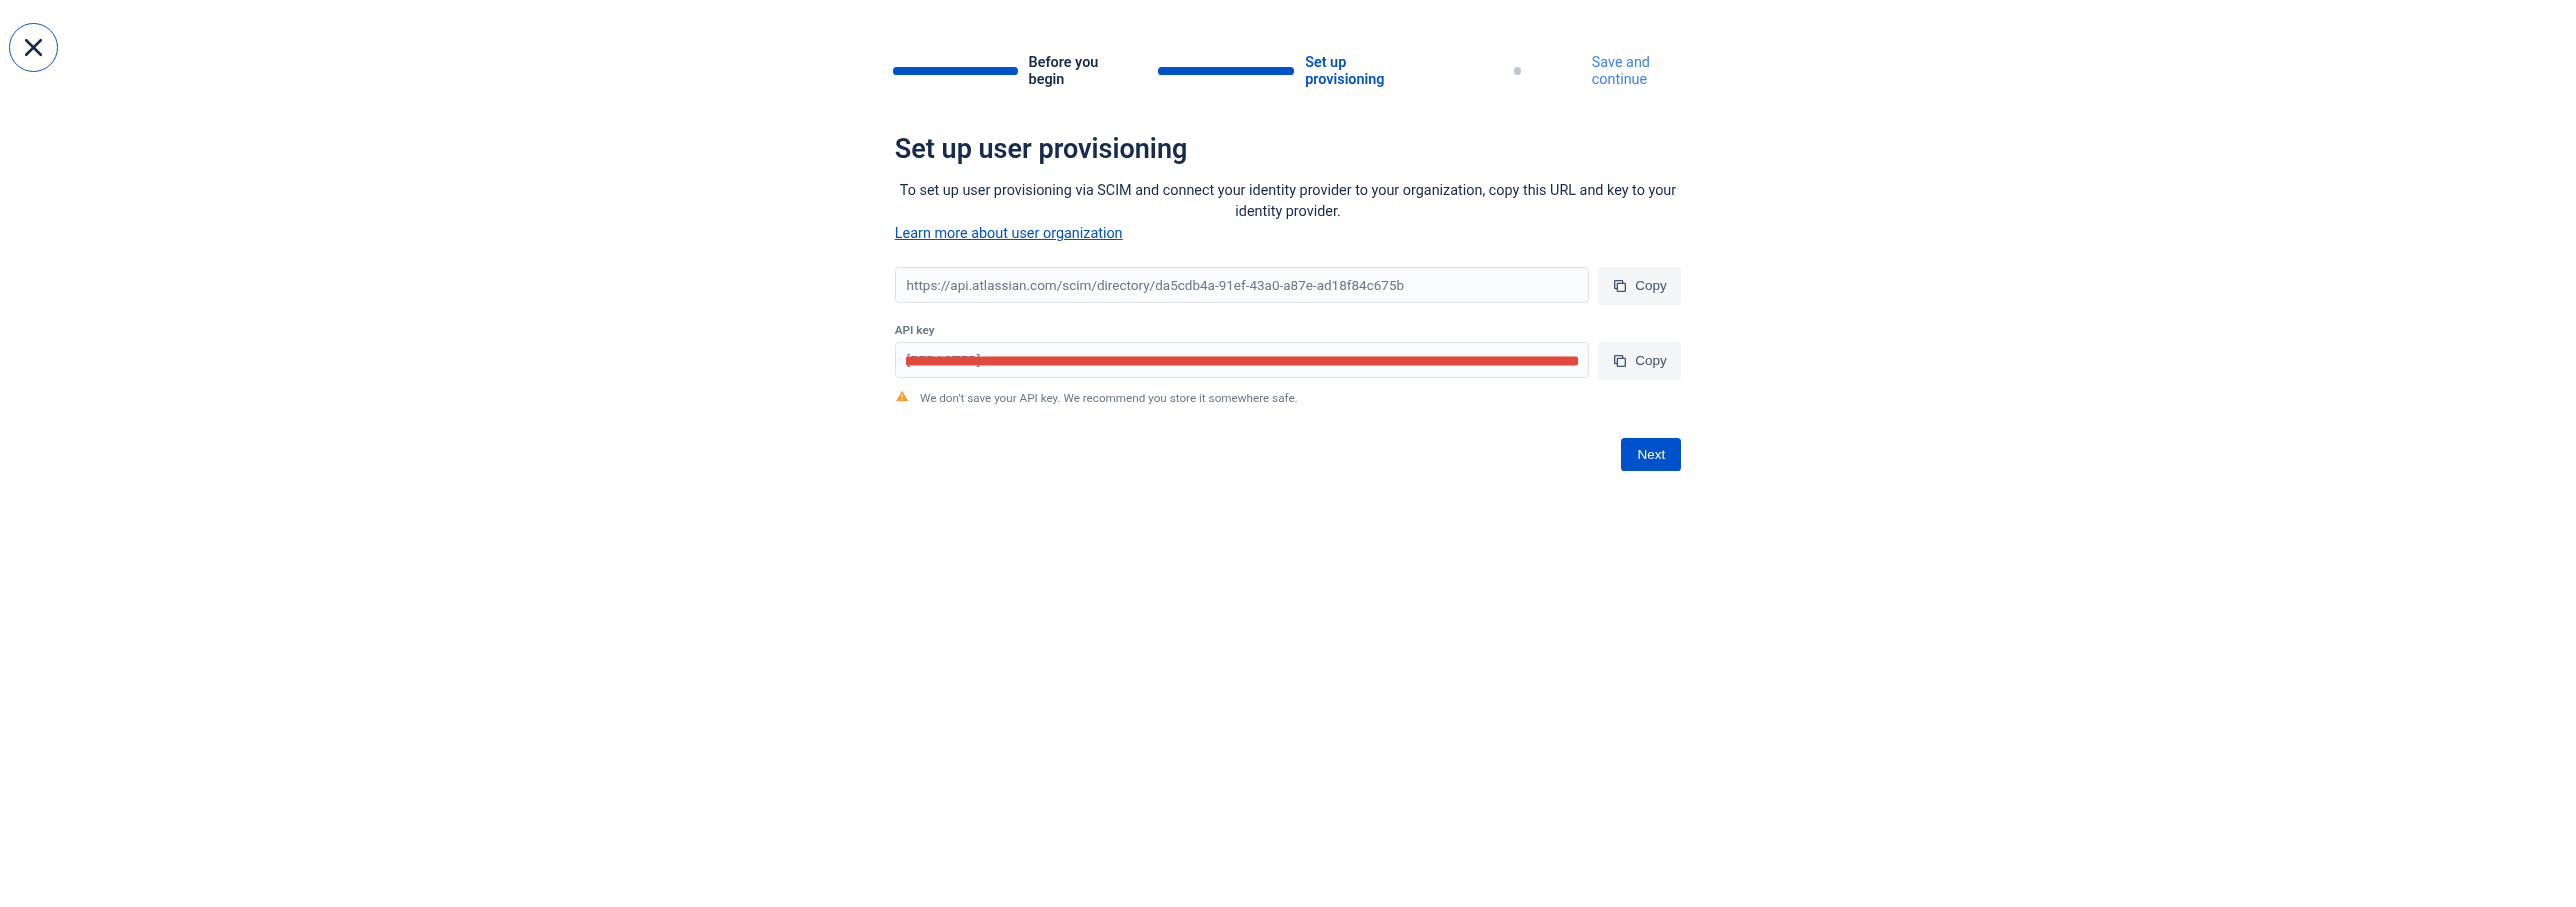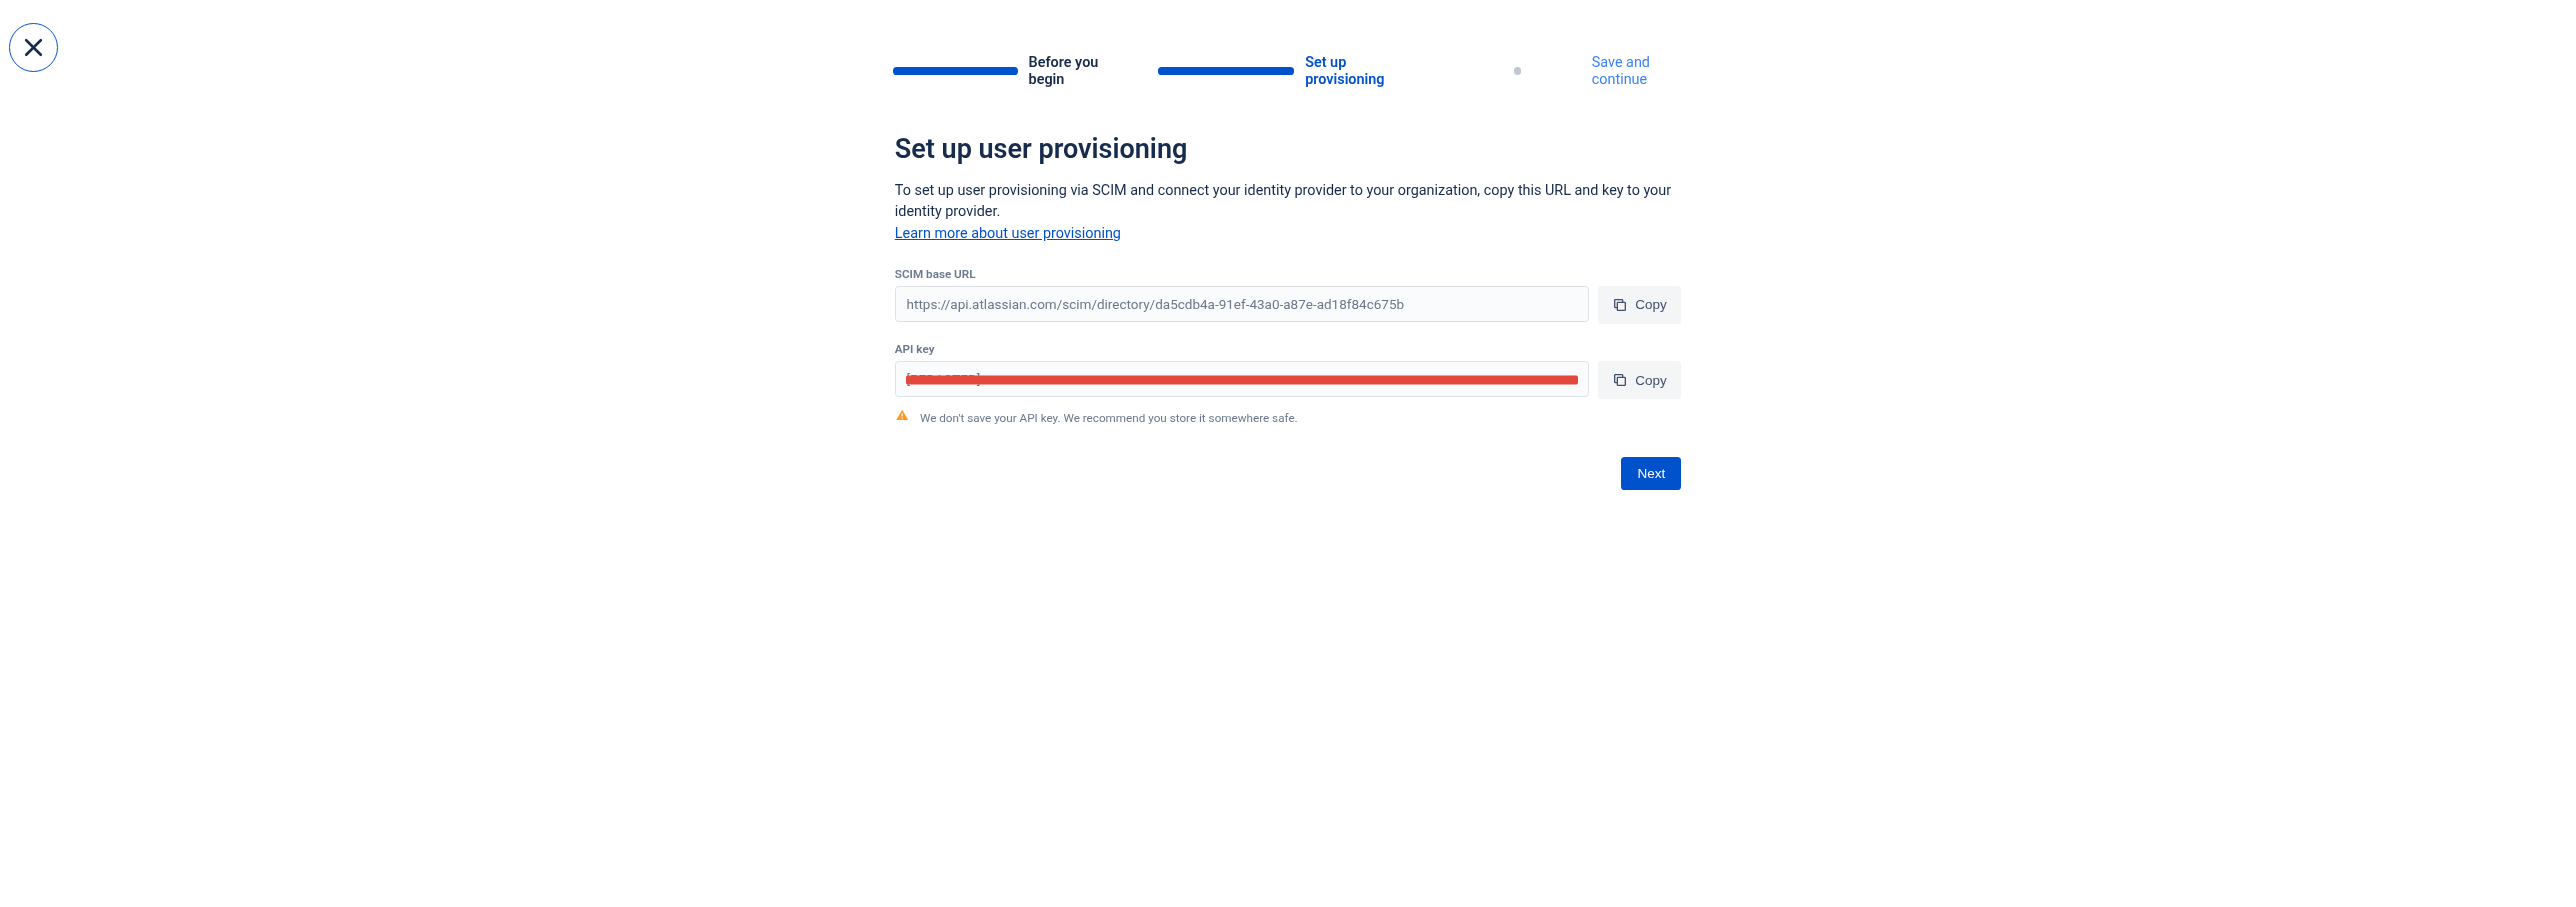--- a/index.html
+++ b/index.html
@@ -91,20 +91,21 @@
       font-size: 27px;
       font-weight: 600;
       color: #172B4D;
       margin-bottom: 16px;
     }
     .description {
       font-size: 14.4px;
       line-height: 1.45;
       color: #172B4D;
       margin-bottom: 1.8px;
+      text-align: center;
     }
     .learn-link {
       color: #0052CC;
       text-decoration: underline;
       font-size: 14.4px;
       display: inline-block;
       margin-bottom: 25px;
       cursor: pointer;
     }
     .field-group {
@@ -223,24 +224,23 @@
       <div class="step-dot-wrapper">
         <div class="step-dot"></div>
       </div>
       <div class="step-label future">Save and continue</div>
     </div>
   </div>
 
   <div class="content">
     <h1>Set up user provisioning</h1>
     <p class="description">To set up user provisioning via SCIM and connect your identity provider to your organization, copy this URL and key to your identity provider.</p>
-    <a class="learn-link">Learn more about user provisioning</a>
+    <a class="learn-link">Learn more about user organization</a>
 
     <div class="field-group">
-      <label class="field-label">SCIM base URL</label>
       <div class="field-row">
         <input type="text" class="field-input" readonly="" value="https://api.atlassian.com/scim/directory/da5cdb4a-91ef-43a0-a87e-ad18f84c675b" style="">
         <button class="copy-btn">
           <svg viewBox="0 0 24 24" fill="none" stroke="#42526E" stroke-width="2">
             <rect x="8" y="8" width="12" height="12" rx="1"></rect>
             <path d="M16 8V5a1 1 0 0 0-1-1H5a1 1 0 0 0-1 1v10a1 1 0 0 0 1 1h3"></path>
           </svg>
           <span>Copy</span>
         </button>
       </div>

